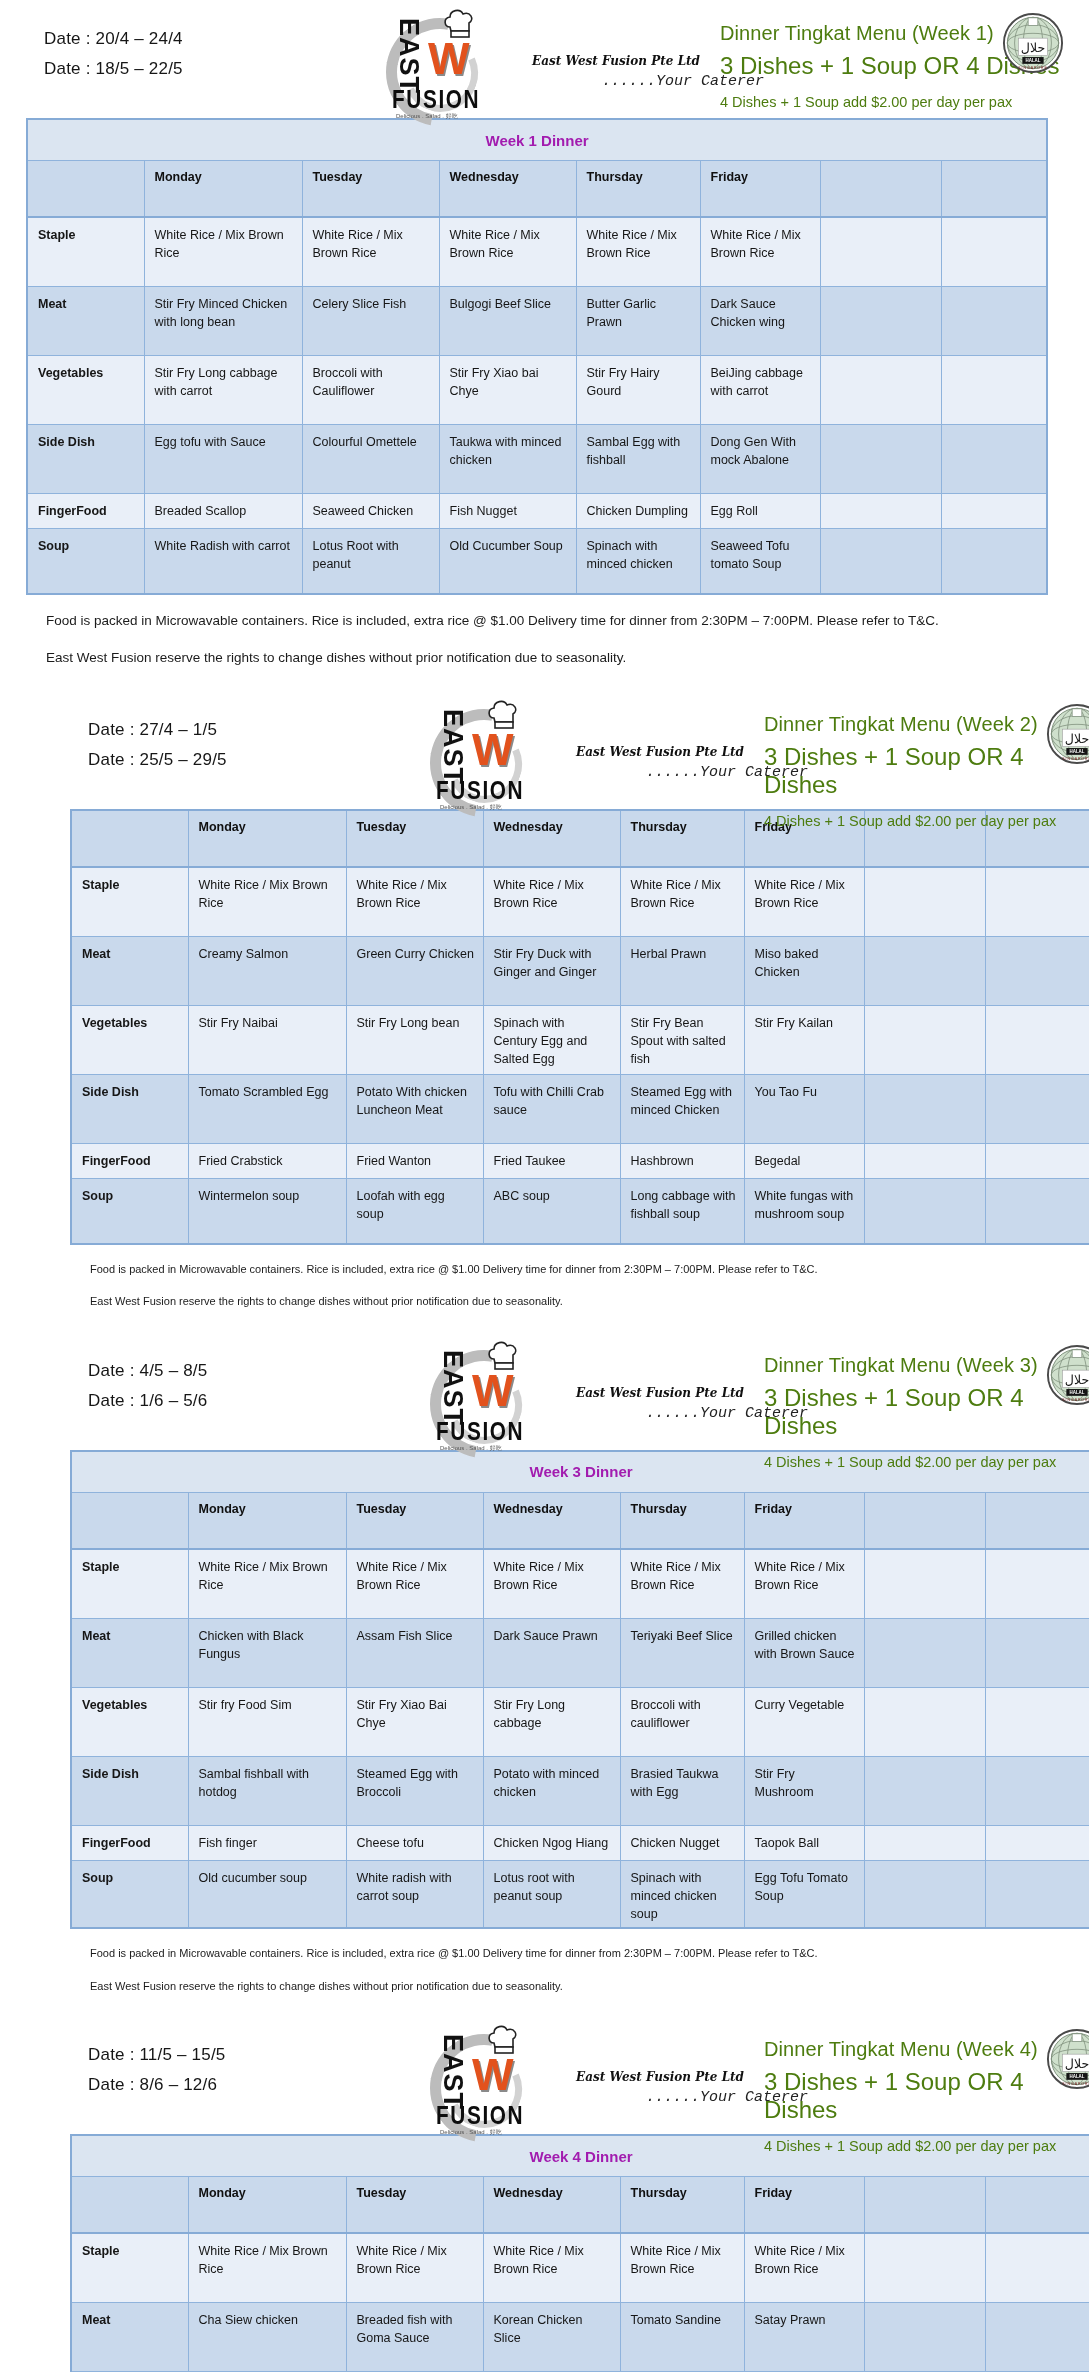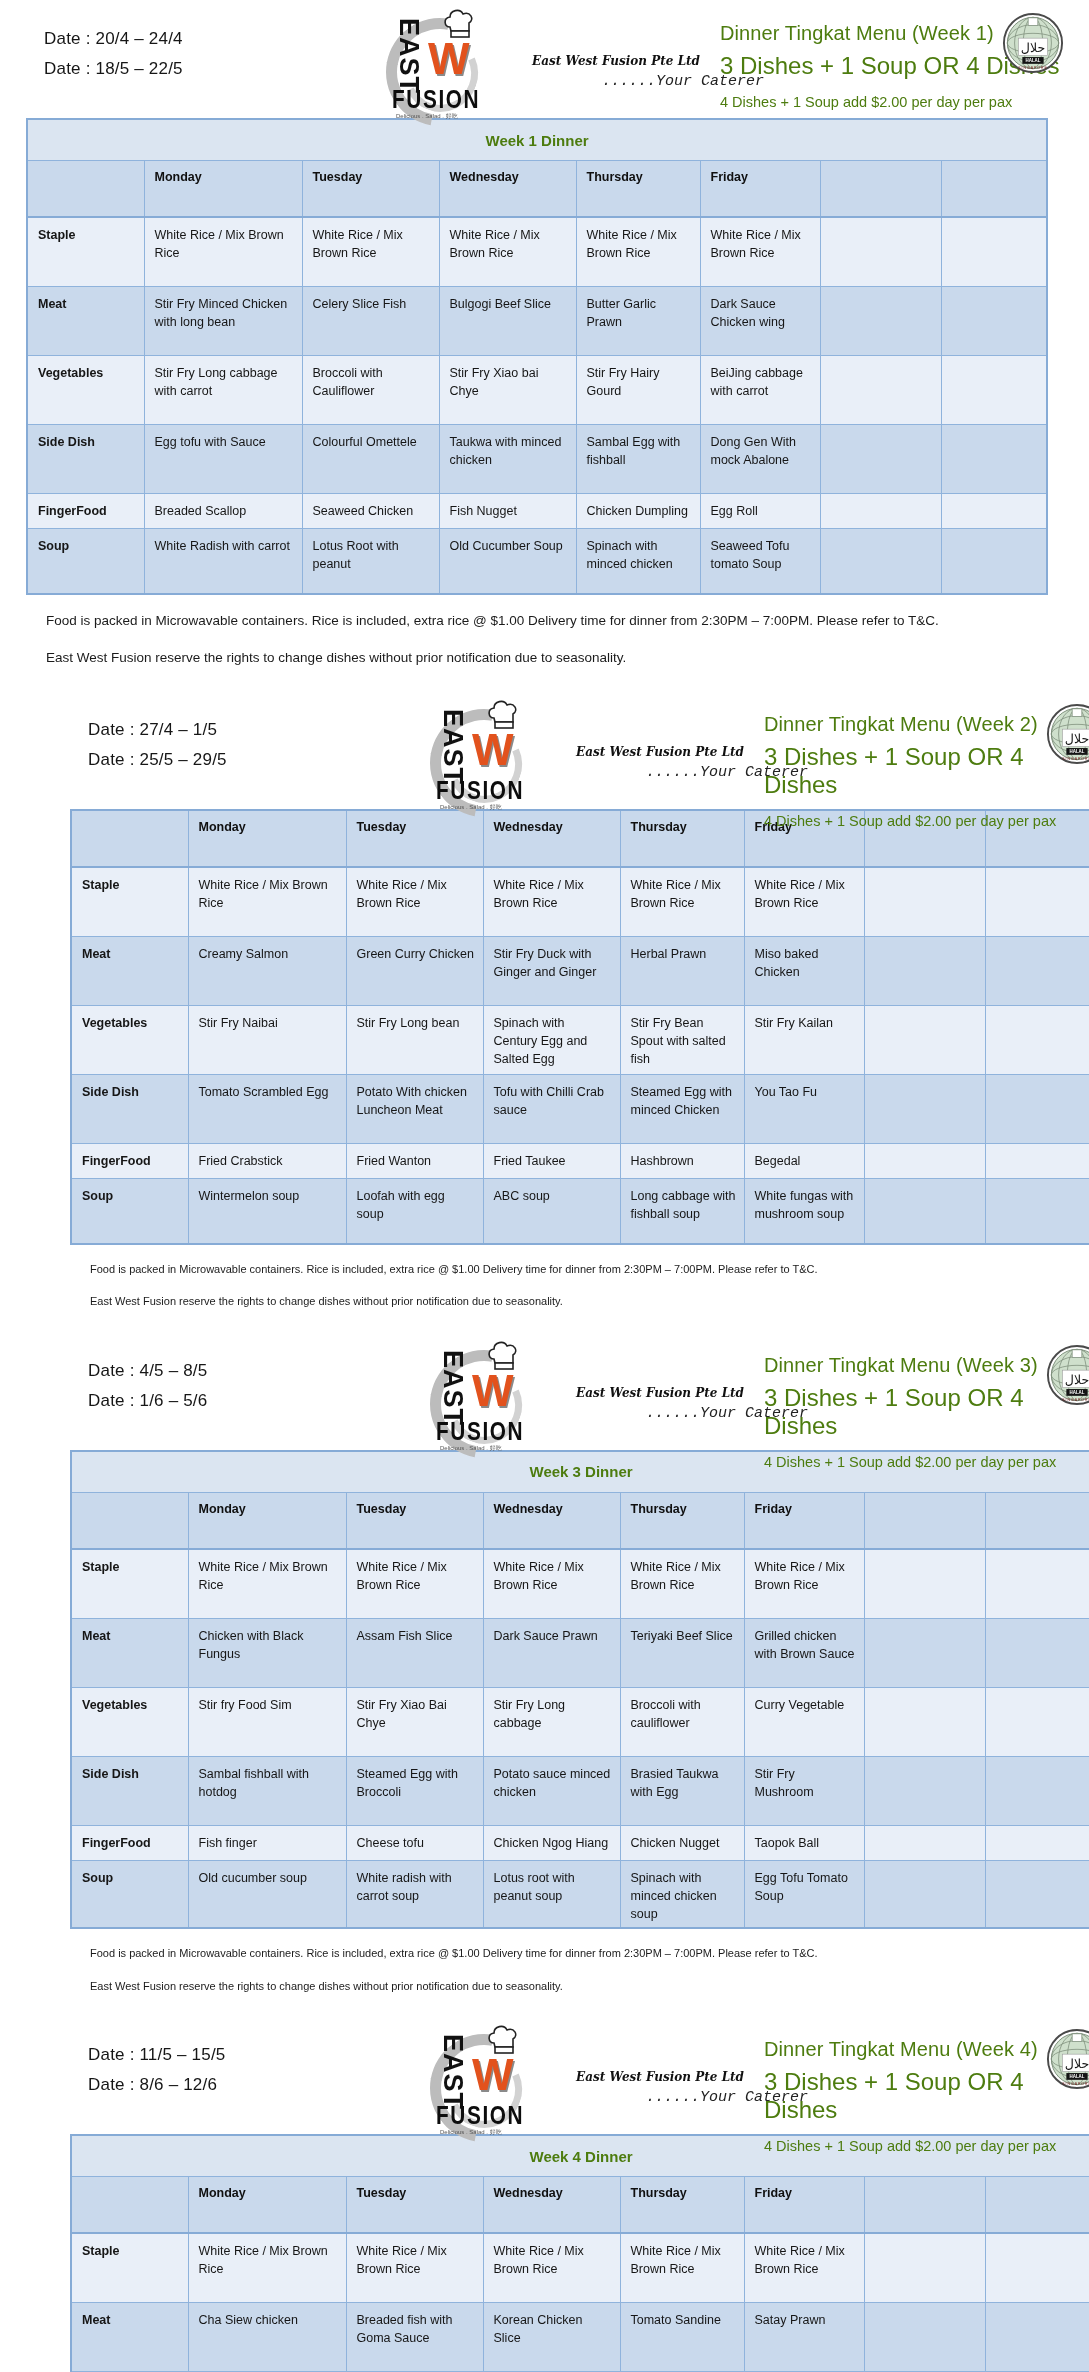--- a/index.html
+++ b/index.html
@@ -36,21 +36,21 @@
   .t1 { font-size:20px; letter-spacing:.1px; }
   .t2 { font-size:24px; margin-top:7px; }
   .t3 { font-size:14.5px; margin-top:14px; }
 
   .badge { position:absolute; left:1002px; top:6px; width:62px; height:62px; }
 
   
   .menu-table { width:1020px; margin-left:26px; border-collapse:collapse; table-layout:fixed;
                 border:2px solid #86abd6; }
   .menu-table td { border:1px solid #8fb3dc; overflow:hidden; }
-  .title-row td { background:#dbe5f1; height:38px; text-align:center; font-weight:700; font-size:15px; color:#4d7c0f; }
+  .title-row td { background:#dbe5f1; height:38px; text-align:center; font-weight:700; font-size:15px; color:#a21caf; }
   .head-row td { background:#c9d9ec; height:46px; font-weight:700; font-size:12.5px; vertical-align:top;
                  padding:9px 8px 0 10px; border-bottom:2px solid #86abd6; color:#101010; }
   .data-row td { font-size:12.5px; vertical-align:top; padding:8px 8px 4px 10px; line-height:1.45; color:#161616; }
   .row-light td { background:#e9eff8; }
   .row-dark td { background:#c9d9ec; }
   .label-cell { font-weight:700; }
   .row-tall td { height:56px; }
   .row-short td { height:22px; }
   .row-soup td { height:52px; }
 
@@ -429,21 +429,21 @@
       <td>Stir Fry Long cabbage</td>
       <td>Broccoli with cauliflower</td>
       <td>Curry Vegetable</td>
       <td></td>
           <td></td>
     </tr>
     <tr class="data-row row-dark row-tall">
       <td class="label-cell">Side Dish</td>
       <td>Sambal fishball with hotdog</td>
       <td>Steamed Egg with Broccoli</td>
-      <td>Potato sauce minced chicken</td>
+      <td>Potato with minced chicken</td>
       <td>Brasied Taukwa with Egg</td>
       <td>Stir Fry Mushroom</td>
       <td></td>
           <td></td>
     </tr>
     <tr class="data-row row-light row-short">
       <td class="label-cell">FingerFood</td>
       <td>Fish finger</td>
       <td>Cheese tofu</td>
       <td>Chicken Ngog Hiang</td>

